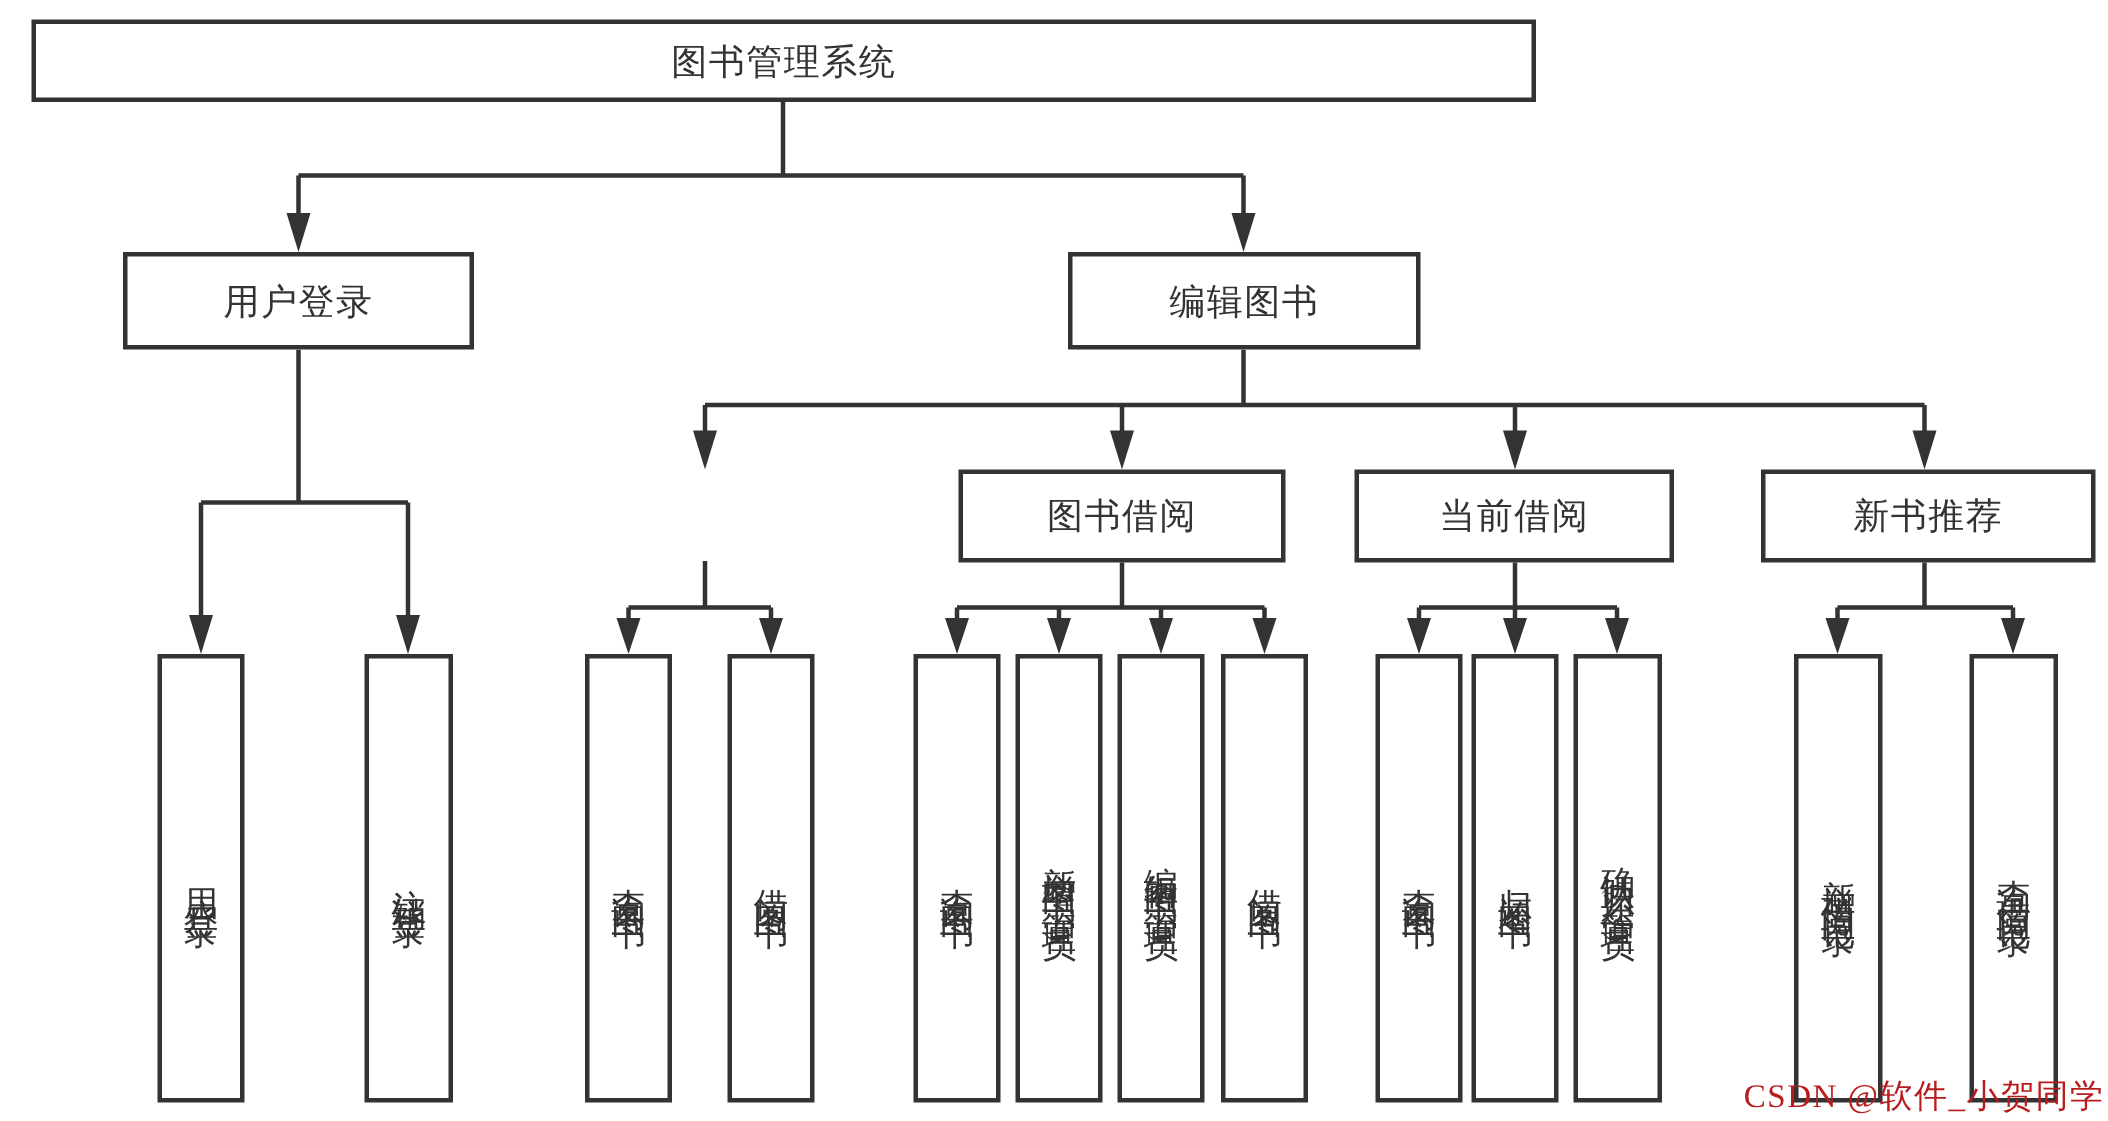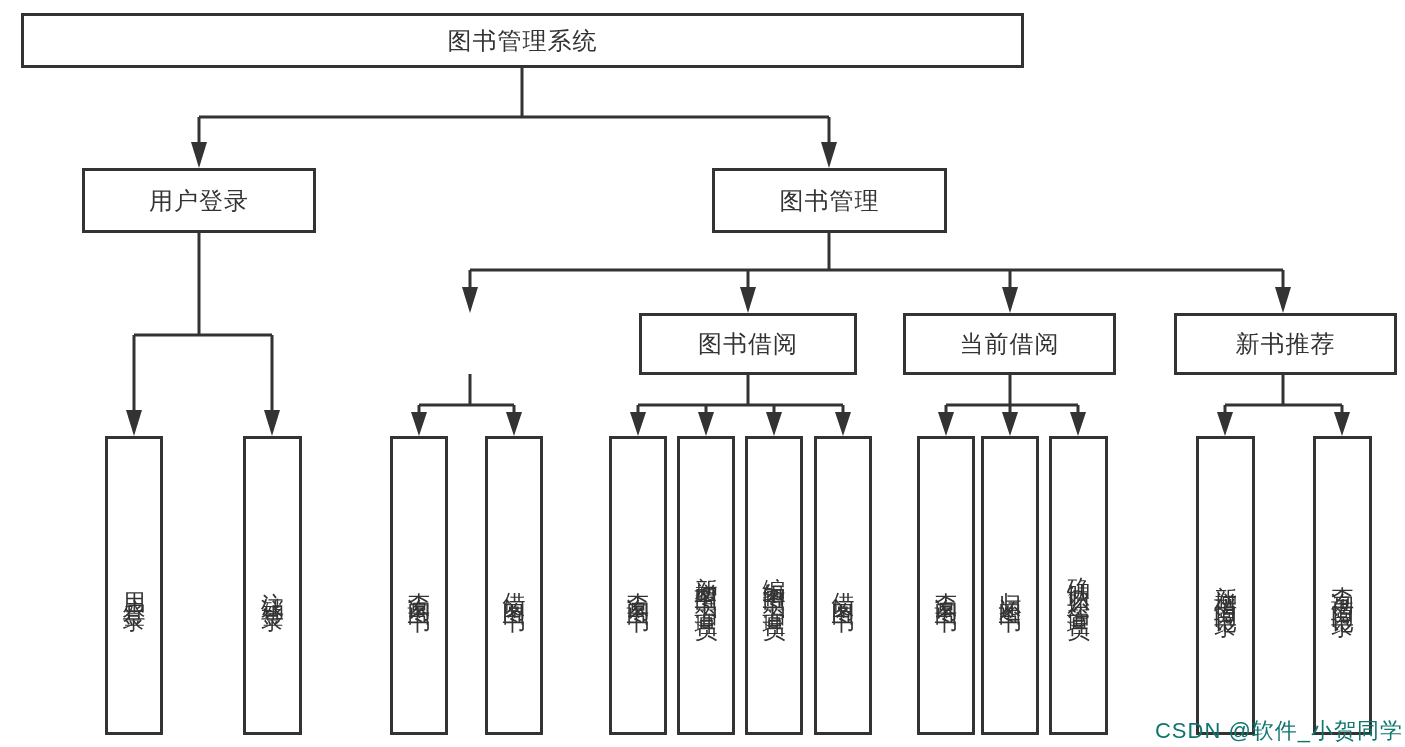--- a/index.html
+++ b/index.html
@@ -1,20 +1,20 @@
 <!DOCTYPE html>
 <html><head>
 <meta charset="utf-8">
 <style>
   html,body{margin:0;padding:0;background:#fff;}
   #canvas{
     position:relative;
     width:1405px;height:747px;
     background:#fff;
-    font-family:Liberation Sans, sans-serif;
+    font-family:Liberation Serif, serif;
     overflow:hidden;
   }
   #wires{position:absolute;left:0;top:0;z-index:0;}
   .hbox{
     position:absolute;z-index:1;
     background:#fff;border:3px solid #333;
     box-sizing:border-box;
     display:flex;align-items:center;justify-content:center;
   }
   .hbox span{font-size:24px;color:#333;letter-spacing:1px;white-space:nowrap;}
@@ -132,21 +132,21 @@
   </svg>
 
   <div class="hbox" id="n-root">
     <span>图书管理系统</span>
   </div>
 
   <div class="hbox" id="n-login">
     <span>用户登录</span>
   </div>
   <div class="hbox" id="n-mgmt">
-    <span>图书管理</span>
+    <span>编辑图书</span>
   </div>
 
   <div class="hbox" id="n-current">
     <span>当前借阅</span>
   </div>
   <div class="hbox" id="n-borrow">
     <span>图书借阅</span>
   </div>
   <div class="hbox" id="n-records">
     <span>新书推荐</span>
@@ -189,14 +189,14 @@
     <span>确认归还（管理员）</span>
   </div>
 
   <div class="vbox" id="n-e1">
     <span>新增借阅记录</span>
   </div>
   <div class="vbox" id="n-e2">
     <span>查询借阅记录</span>
   </div>
 
-  <div id="watermark" style="color: #0f766e;">CSDN @软件_小贺同学</div>
+  <div id="watermark" style="color: #b91c1c;">CSDN @软件_小贺同学</div>
 </div>
 
 </body></html>

